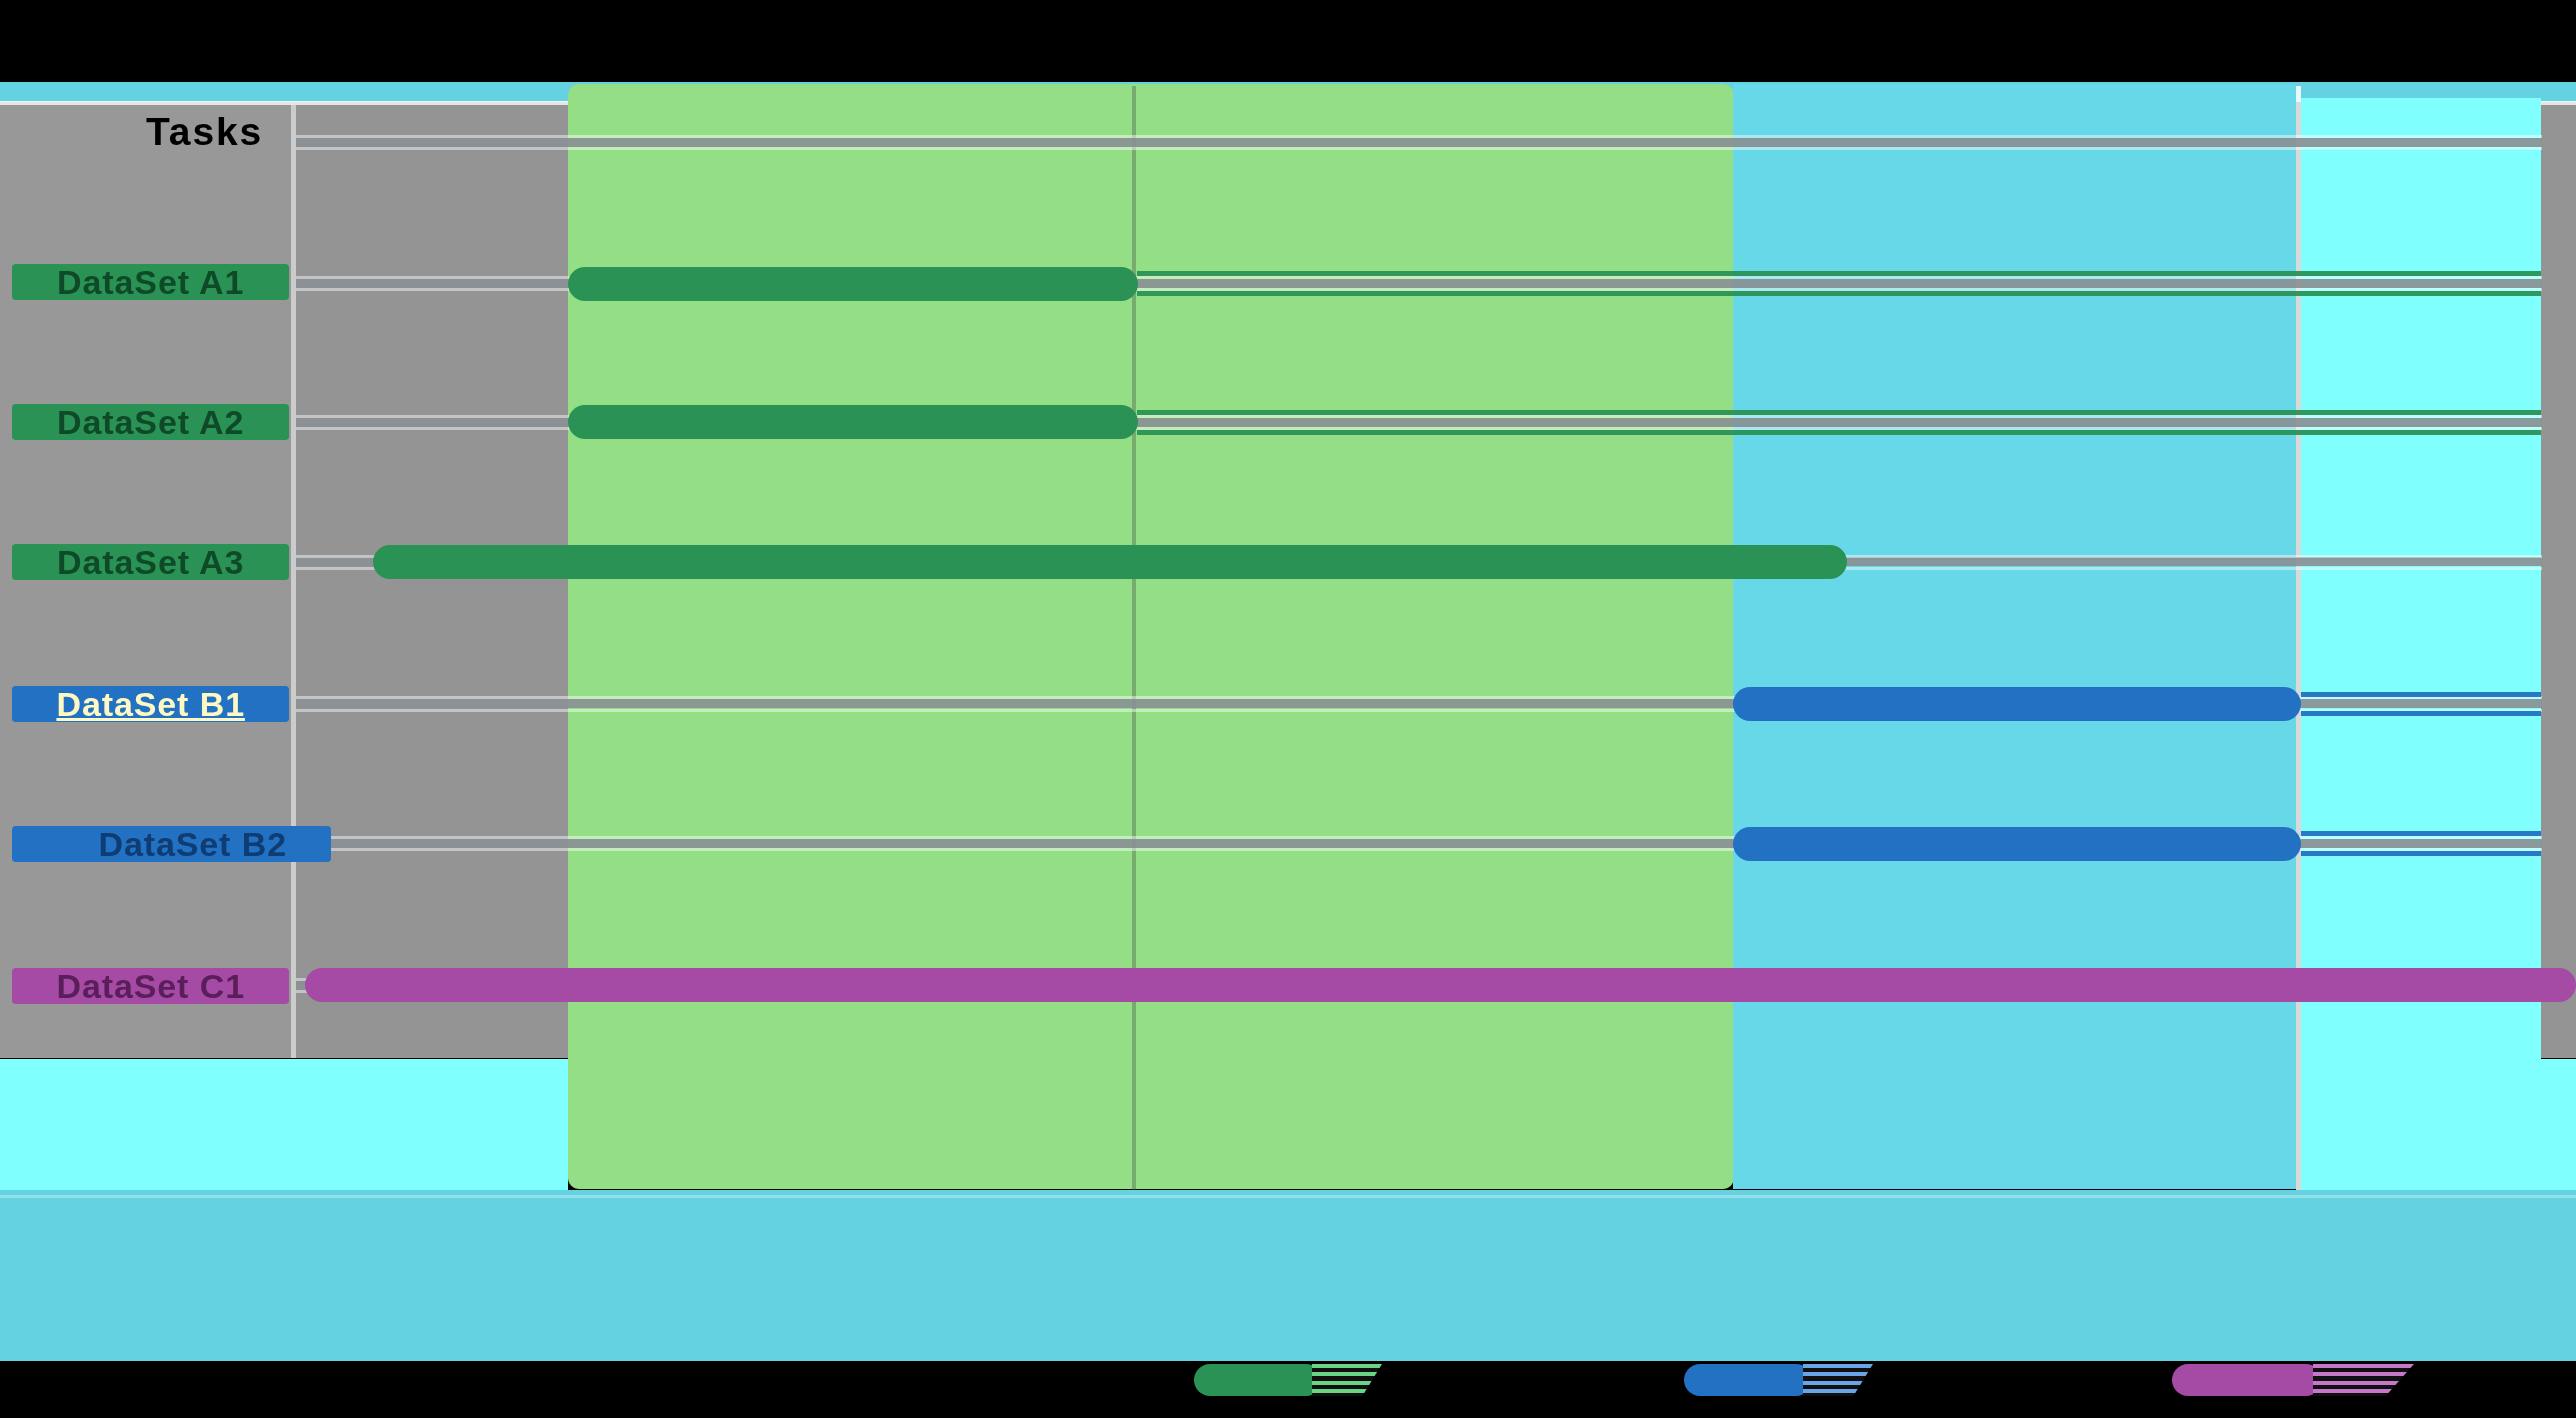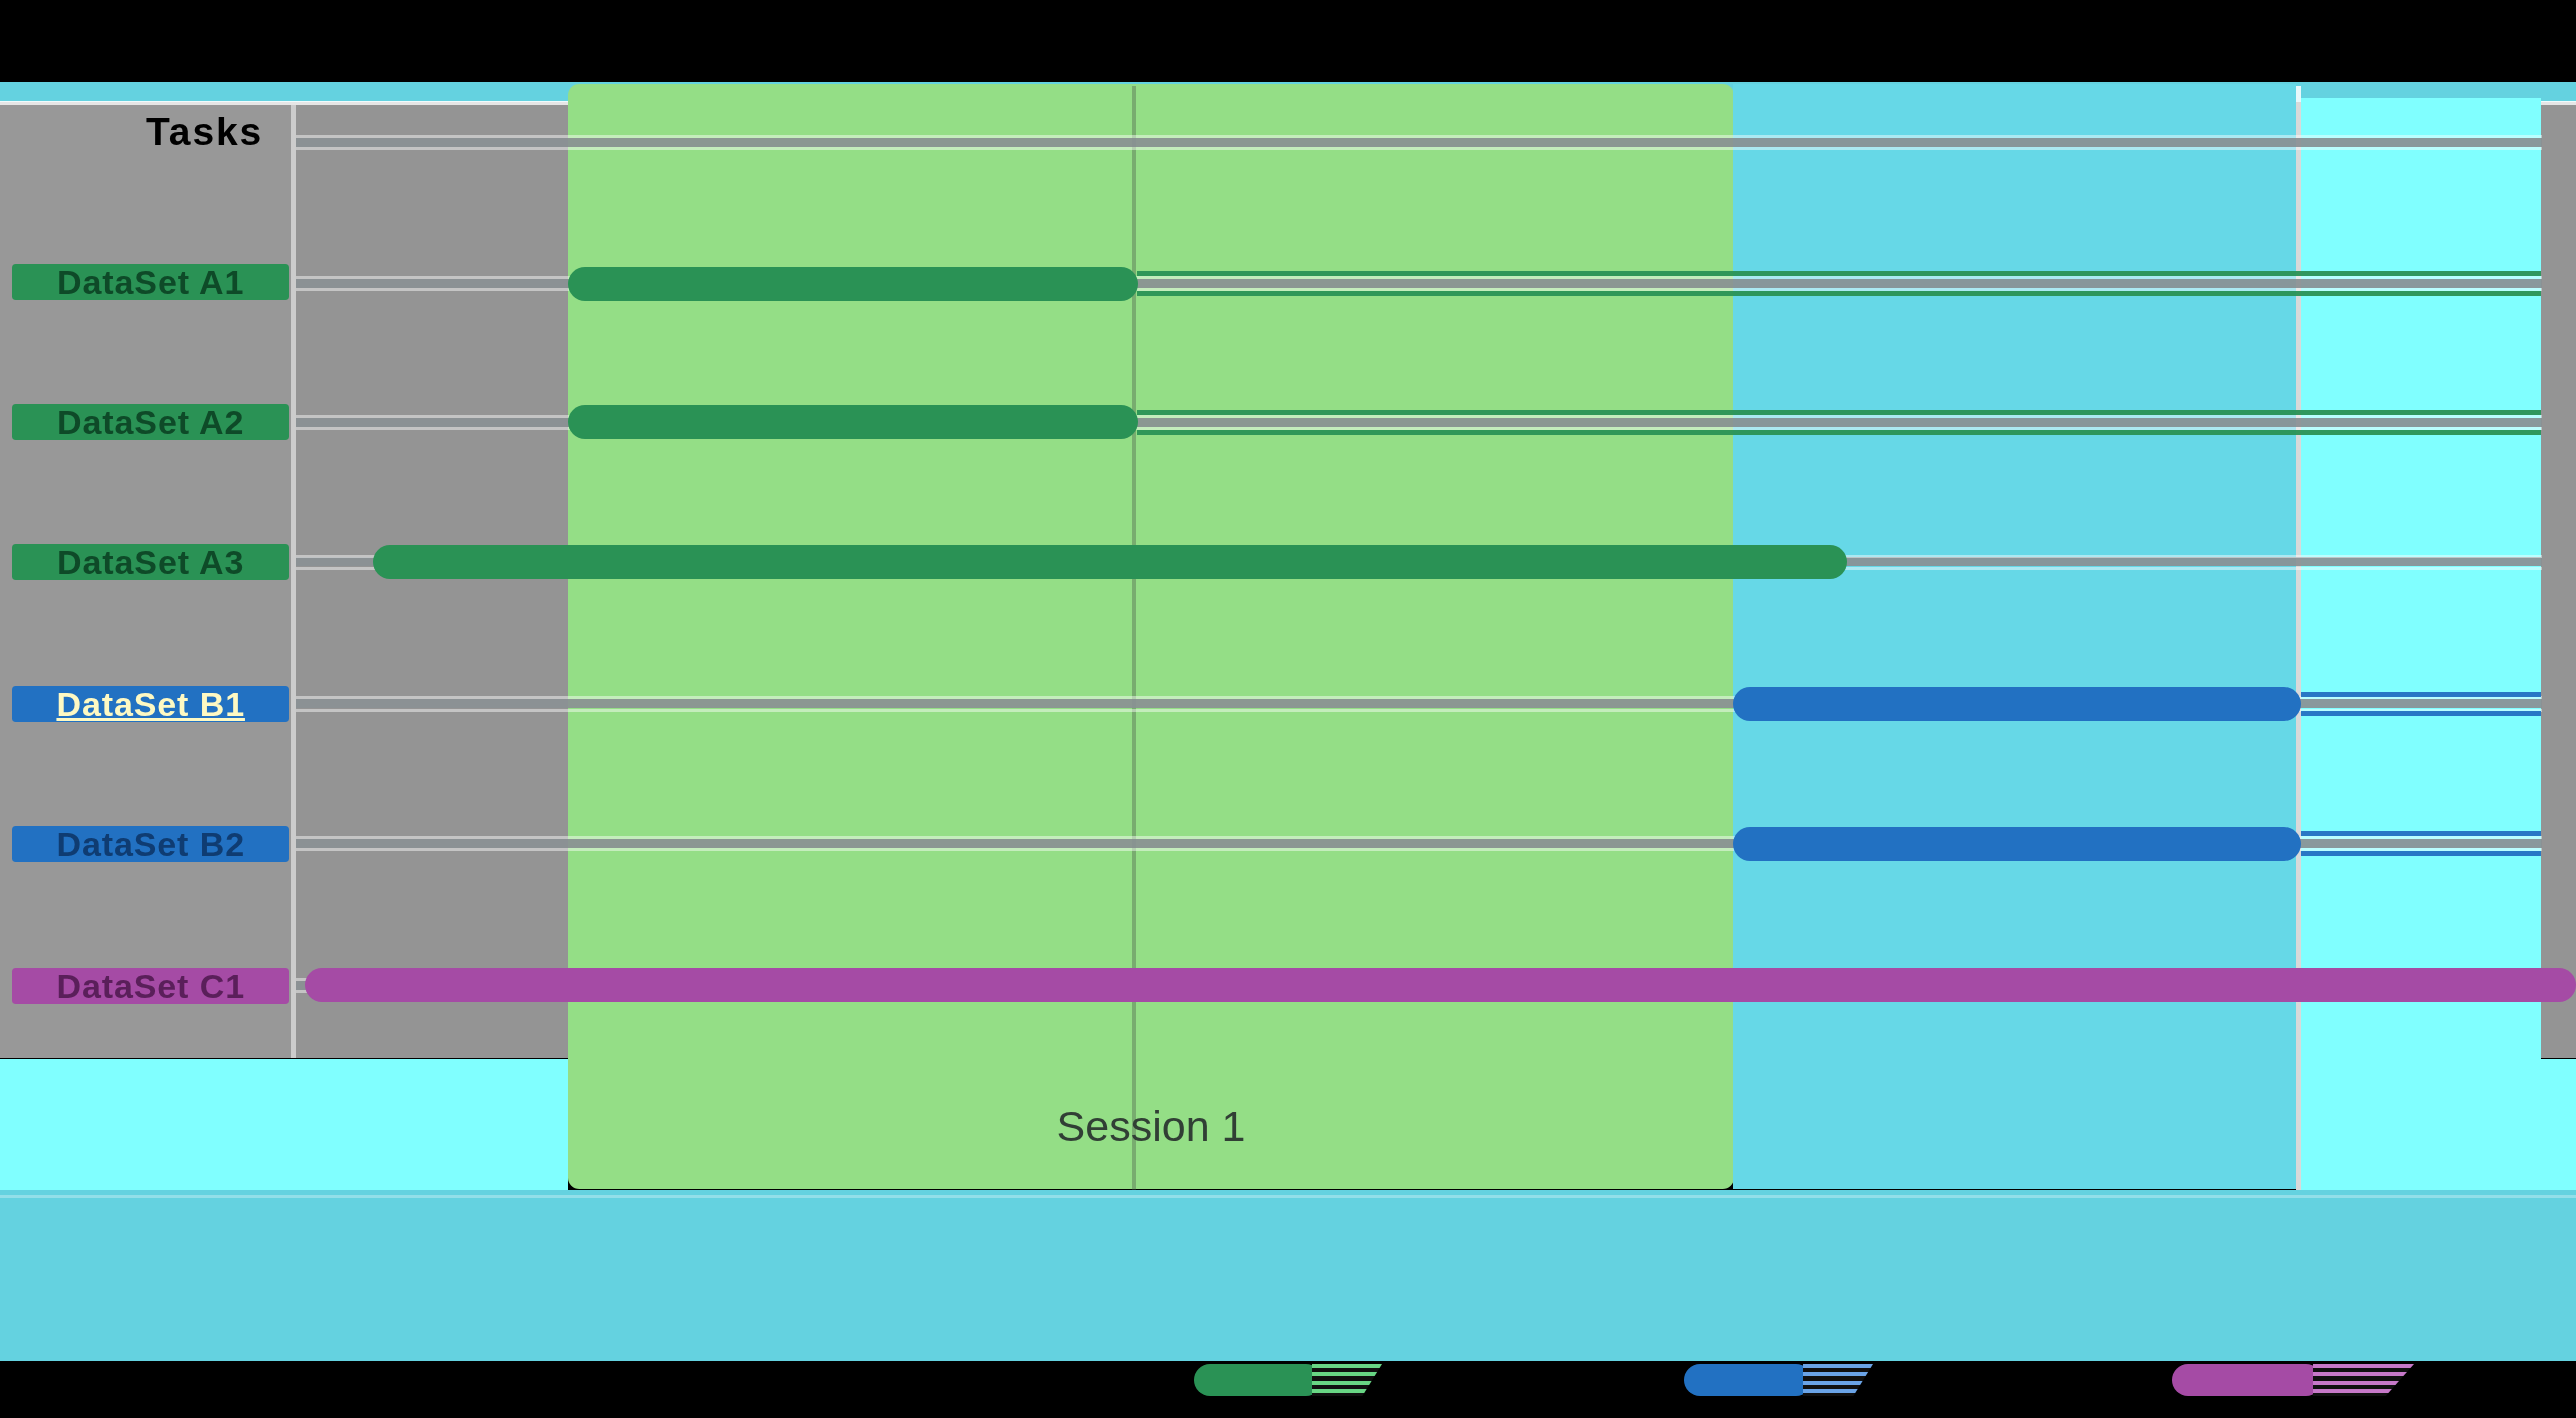--- a/index.html
+++ b/index.html
@@ -78,26 +78,25 @@
       <div class="task-bar" style="position: absolute; left: 373px; top: 545px; width: 1474px; background: rgb(42, 146, 85);"></div>
       <div class="task-bar" style="position: absolute; left: 1733px; top: 687px; width: 568px; background: rgb(34, 113, 194);"></div>
       <div class="task-bar" style="position: absolute; left: 1733px; top: 827px; width: 568px; background: rgb(34, 113, 194);"></div>
       <div class="task-bar" style="position: absolute; left: 305px; top: 968px; width: 2271px; background: rgb(165, 75, 165);"></div>
     </div>
   <div>
       <div class="row-label" style="position: absolute; top: 264px; background: rgb(42, 146, 85); color: rgb(14, 74, 40);">DataSet A1</div>
       <div class="row-label" style="position: absolute; top: 404px; background: rgb(42, 146, 85); color: rgb(14, 74, 40);">DataSet A2</div>
       <div class="row-label" style="position: absolute; top: 544px; background: rgb(42, 146, 85); color: rgb(14, 74, 40);">DataSet A3</div>
       <div class="row-label" style="position: absolute; top: 686px; background: rgb(34, 113, 194); color: #fef9c3; text-decoration: underline;">DataSet B1</div>
-      <div class="row-label" style="position: absolute; top: 826px; background: rgb(34, 113, 194); color: rgb(15, 60, 114);">DataSet B2</div>
+      <div class="row-label" style="position: absolute; top: 826px; background: rgb(34, 113, 194); color: rgb(15, 60, 114); padding-left: 42px;">DataSet B2</div>
       <div class="row-label" style="position: absolute; top: 968px; background: rgb(165, 75, 165); color: rgb(90, 31, 90);">DataSet C1</div>
     </div>
 
   <div id="chart-title">Tasks</div>
-  <div id="session-label-1" class="session-label">Session 1</div>
 
   <div>
       <div class="legend-swatch" style="position: absolute; left: 1194px; width: 128px; background: rgb(42, 146, 85);"></div>
       <div class="legend-tail" style="position: absolute; left: 1312px; width: 70px; background: repeating-linear-gradient(rgb(104, 213, 132) 0px, rgb(104, 213, 132) 3.8px, rgb(16, 16, 16) 3.8px, rgb(16, 16, 16) 8.4px); clip-path: polygon(0px 0px, 100% 0px, 72% 100%, 0px 100%);"></div>
       <div class="legend-swatch" style="position: absolute; left: 1684px; width: 128px; background: rgb(34, 113, 194);"></div>
       <div class="legend-tail" style="position: absolute; left: 1803px; width: 70px; background: repeating-linear-gradient(rgb(106, 163, 230) 0px, rgb(106, 163, 230) 3.8px, rgb(16, 16, 16) 3.8px, rgb(16, 16, 16) 8.4px); clip-path: polygon(0px 0px, 100% 0px, 72% 100%, 0px 100%);"></div>
       <div class="legend-swatch" style="position: absolute; left: 2172px; width: 150px; background: rgb(165, 75, 165);"></div>
       <div class="legend-tail" style="position: absolute; left: 2313px; width: 101px; background: repeating-linear-gradient(rgb(198, 120, 200) 0px, rgb(198, 120, 200) 3.8px, rgb(16, 16, 16) 3.8px, rgb(16, 16, 16) 8.4px); clip-path: polygon(0px 0px, 100% 0px, 72% 100%, 0px 100%);"></div>
     </div>
 </div>

